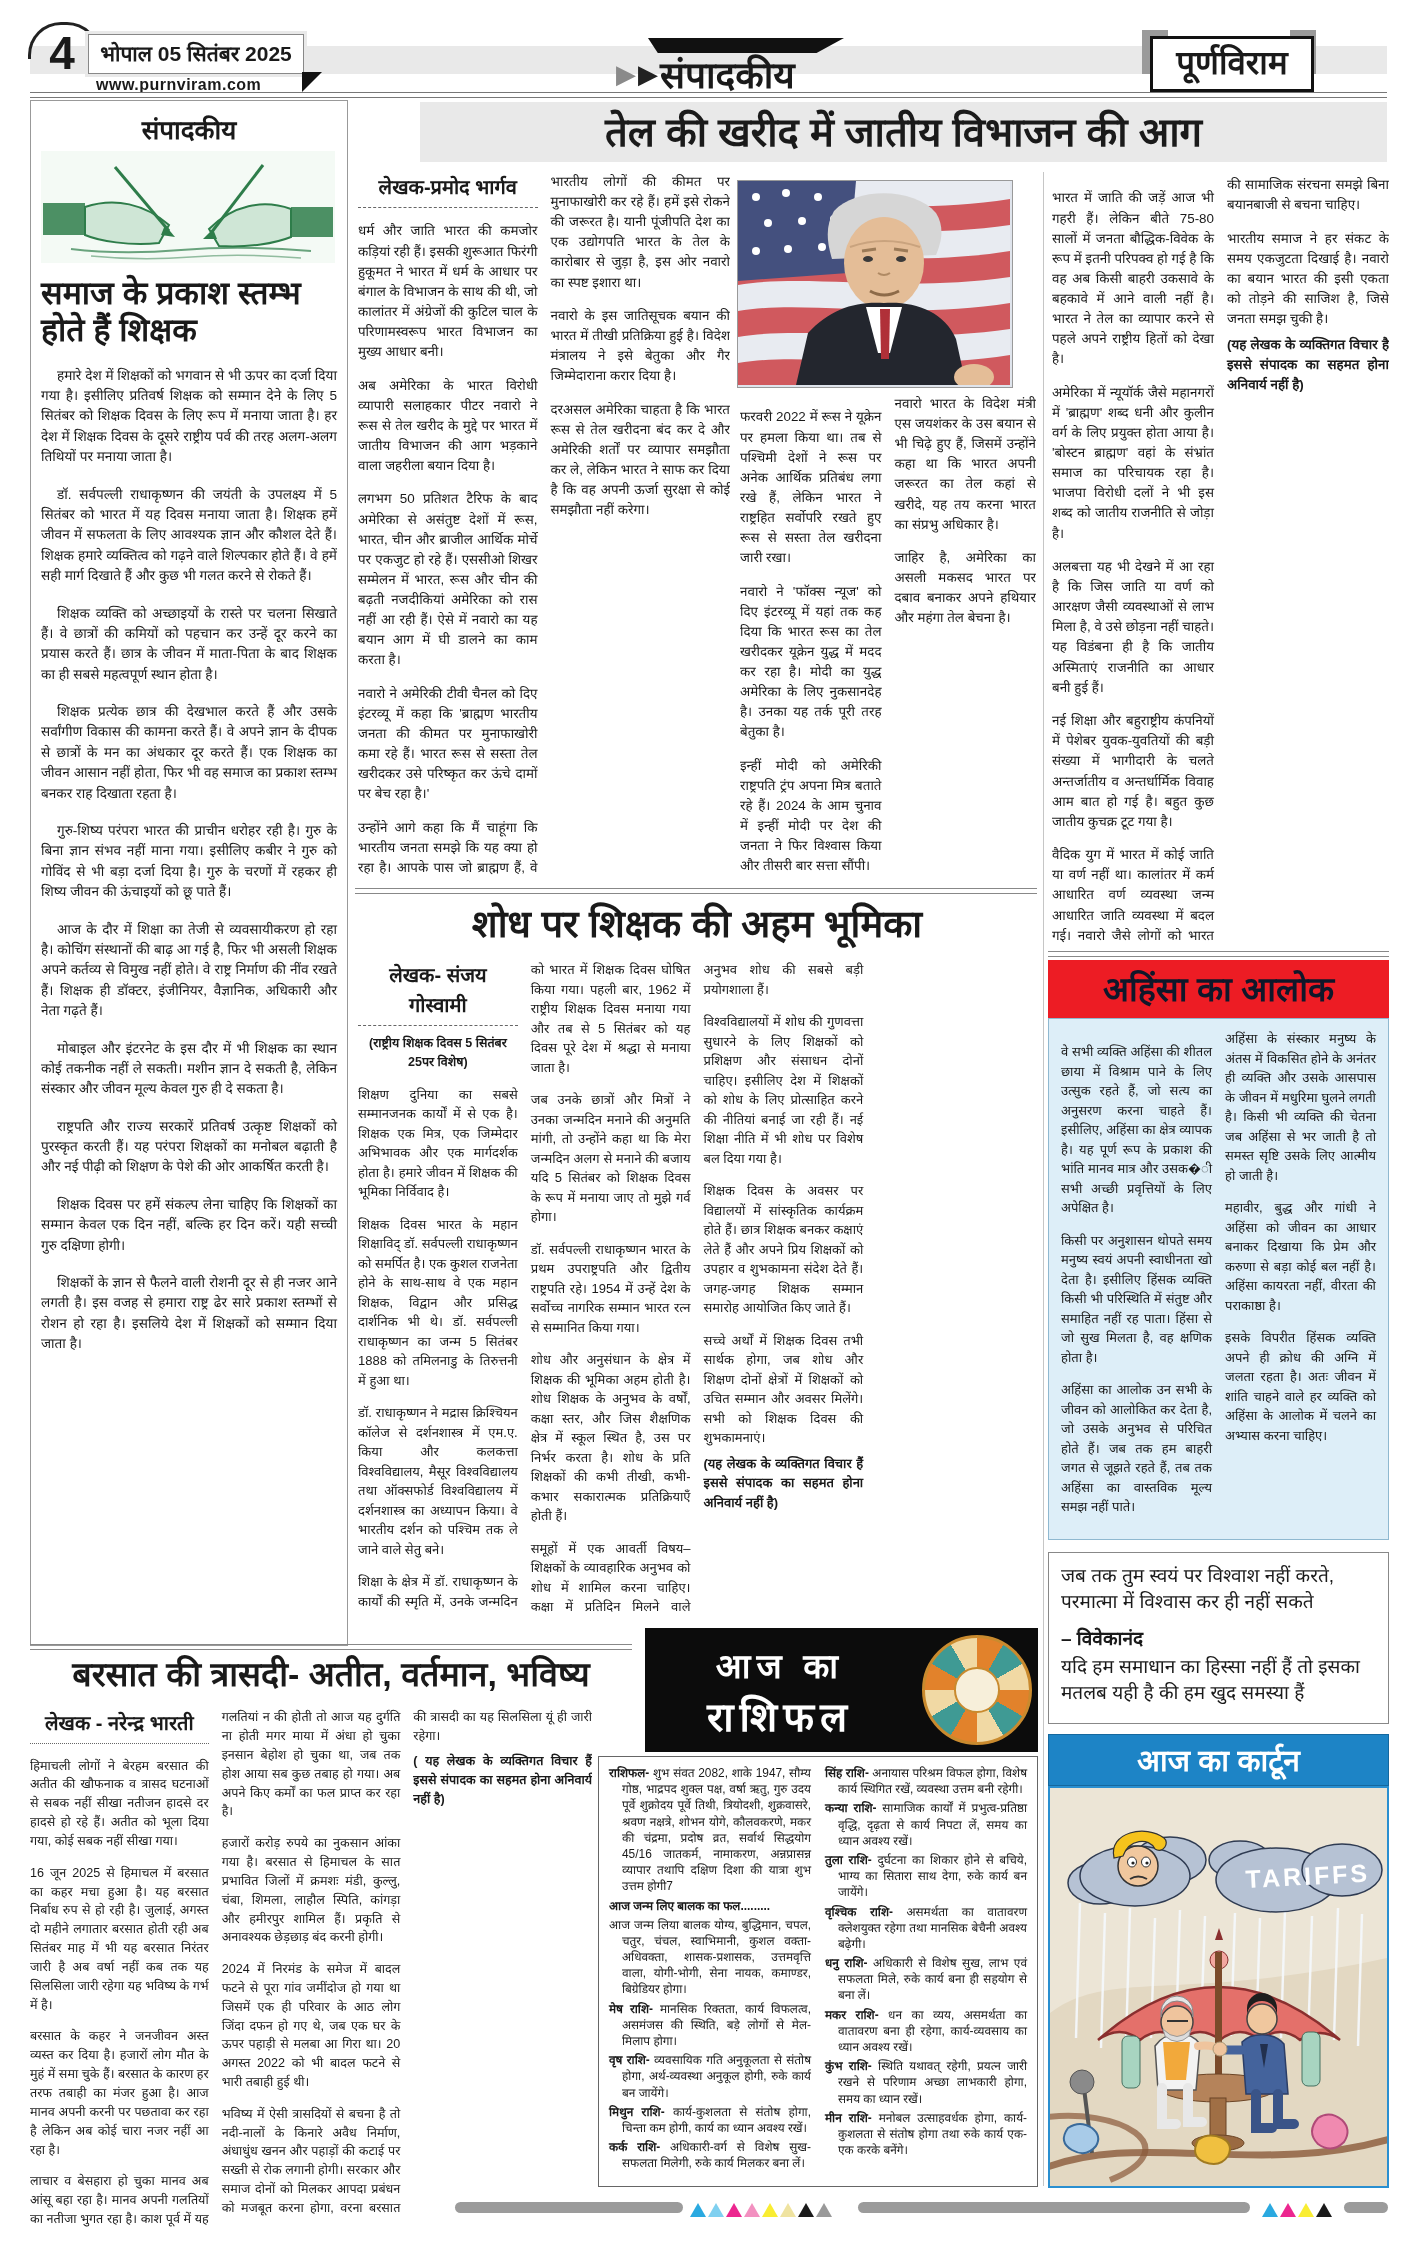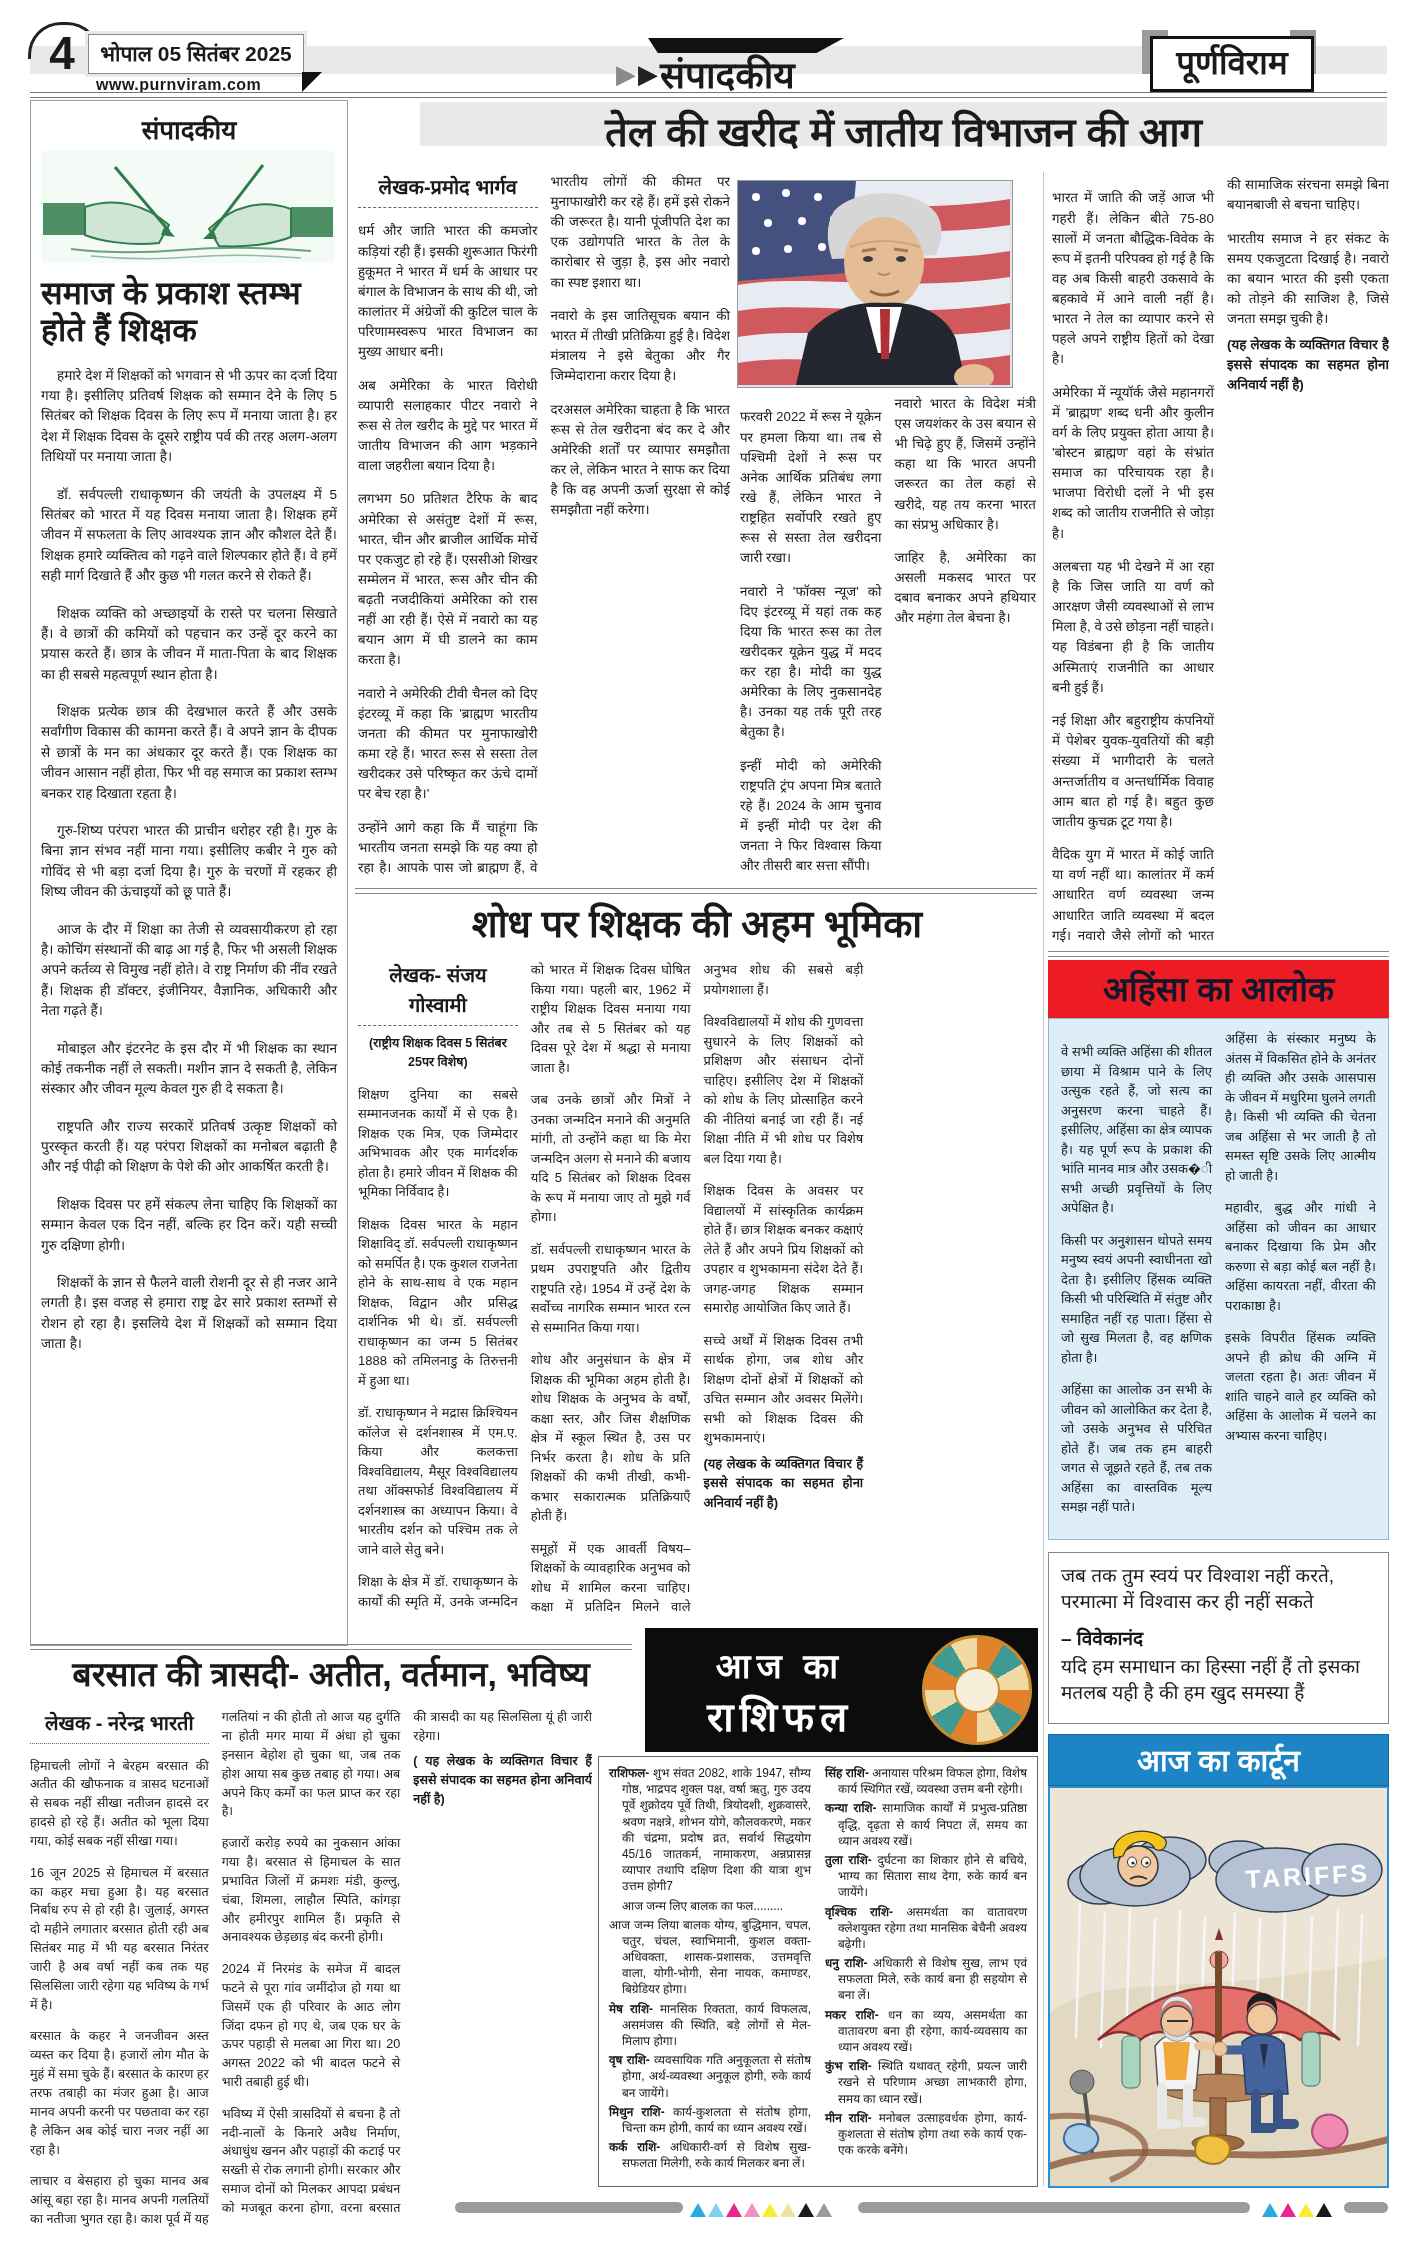--- a/index.html
+++ b/index.html
@@ -23,21 +23,21 @@
   #rule-top{left:30px;top:92px;width:1357px;height:4px;border-top:1px solid #777;border-bottom:1px solid #777;}
   .dbl{height:4px;border-top:1px solid #888;border-bottom:1px solid #888;}
   .vline{width:1px;background:#c6c6c6;}
   
   #edbox{left:30px;top:100px;width:318px;height:1546px;border:1px solid #999;padding:10px;box-sizing:border-box;overflow:hidden;}
   #edbox .kicker{font-size:26px;font-weight:bold;text-align:center;margin:0 0 4px;}
   #edbox .headline{font-size:32px;line-height:1.15;font-weight:bold;text-align:left;margin:8px 0 10px;}
   .bodytext p.para{margin:17px 0 5px;text-indent:16px;text-align:justify;}
   #edbox .bodytext{font-size:13.6px;line-height:1.5;}
   
-  #lead-hbar{left:420px;top:102px;width:967px;height:44px;background:#e9e9e9;font-size:40px;font-weight:bold;text-align:center;line-height:60px;}
+  #lead-hbar{left:420px;top:102px;width:967px;height:60px;background:#e9e9e9;font-size:40px;font-weight:bold;text-align:center;line-height:60px;}
   .byline{font-weight:bold;text-align:center;font-size:20px;border-bottom:1px dashed #666;padding-bottom:5px;margin:0 0 8px;}
   .note{font-size:12.5px;font-weight:bold;text-align:center;margin:0 0 8px;}
   .cols{column-fill:auto;font-size:13.4px;line-height:1.5;text-align:justify;overflow:hidden;box-sizing:border-box;}
   .cols2{column-count:2;column-gap:13px;}
   .cols3{column-count:3;column-gap:13px;}
   .cols4{column-count:4;column-gap:13px;}
   #lead-a{left:358px;top:172px;width:372px;height:710px;}
   #lead-photo{left:737px;top:180px;width:274px;height:206px;border:1px solid #999;background:#dfe4ec;}
   #lead-b{left:740px;top:394px;width:296px;height:488px;}
   #lead-c{left:1052px;top:175px;width:337px;height:778px;}
@@ -64,21 +64,21 @@
   #rain-block .byline{border-bottom:1px dotted #666;}
   
   #hx-head{left:645px;top:1628px;width:393px;height:124px;background:#0c0c0c;color:#fff;box-sizing:border-box;}
   #hx-title{position:absolute;left:10px;top:14px;width:250px;text-align:center;font-weight:bold;letter-spacing:6px;}
   #hx-title .t1{font-size:34px;} #hx-title .t2{font-size:40px;}
   #wheel{position:absolute;right:6px;top:7px;width:110px;height:110px;border-radius:50%;border:3px solid #c98a2e;box-sizing:border-box;
     background:conic-gradient(#e2822b 0 30deg,#3f9a94 30deg 60deg,#f1d9a4 60deg 90deg,#e2822b 90deg 120deg,#3f9a94 120deg 150deg,#f1d9a4 150deg 180deg,#e2822b 180deg 210deg,#3f9a94 210deg 240deg,#f1d9a4 240deg 270deg,#e2822b 270deg 300deg,#3f9a94 300deg 330deg,#f1d9a4 330deg 360deg);}
   #wheel::after{content:'';position:absolute;left:28%;top:28%;width:44%;height:44%;border-radius:50%;background:#f7efda;border:2px solid #c98a2e;box-sizing:border-box;}
   #hx-box{left:598px;top:1756px;width:440px;height:431px;border:1px solid #666;padding:8px 10px;box-sizing:border-box;font-size:11.9px;line-height:1.36;column-count:2;column-gap:14px;column-fill:auto;overflow:hidden;text-align:justify;}
   #hx-box p{margin:0 0 3px;padding-left:13px;text-indent:-13px;}
-  #hx-box .birth-title{font-weight:normal;padding-left:0;text-indent:0;margin-left:13px;}
+  #hx-box .birth-title{font-weight:bold;padding-left:0;text-indent:0;}
   
   .bar{background:#9b9b9b;height:11px;border-radius:6px;}
   .tri{display:inline-block;width:0;height:0;border-left:8px solid transparent;border-right:8px solid transparent;margin-right:2px;vertical-align:bottom;}
   .t-c1{border-bottom:14px solid #2aa9e0;} .t-c2{border-bottom:14px solid #7fd0f0;}
   .t-c3{border-bottom:14px solid #ec268f;} .t-c4{border-bottom:14px solid #f290c0;}
   .t-c5{border-bottom:14px solid #f9ed32;} .t-c6{border-bottom:14px solid #efe3a0;}
   .t-c7{border-bottom:14px solid #1a1a1a;} .t-c8{border-bottom:14px solid #999999;}
 </style>
 </head>
 <body>

